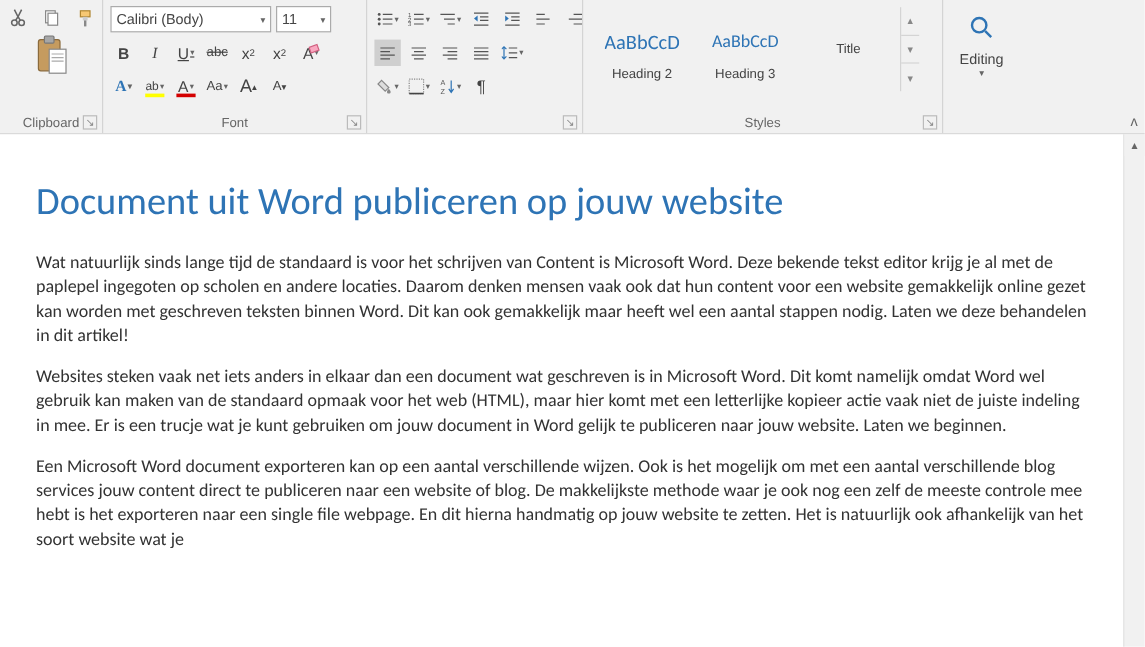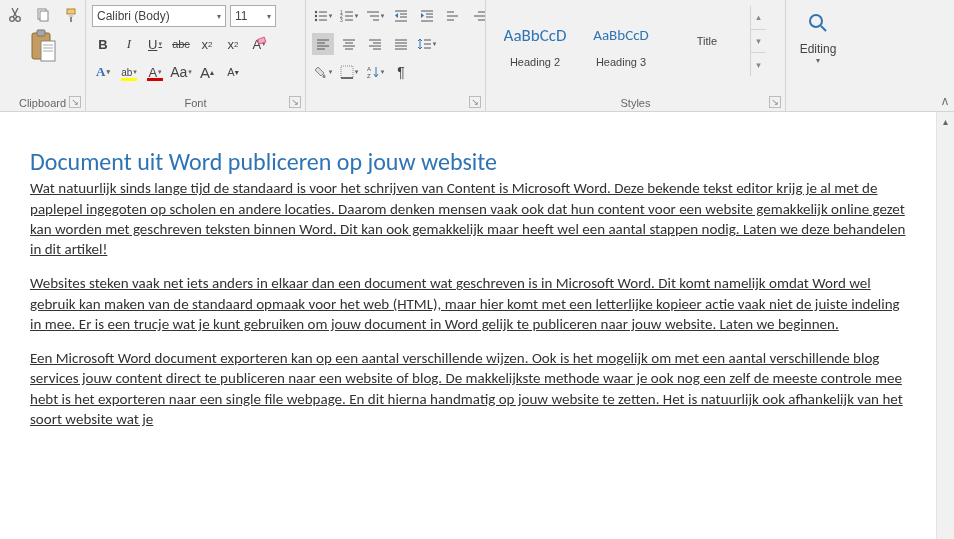--- a/index.html
+++ b/index.html
@@ -225,33 +225,33 @@
   }
   .doc-content {
     font-family: Calibri, "Segoe UI", sans-serif;
     font-size: 15px;
     color: #333;
     line-height: 1.35;
   }
   .doc-h1 {
     color: #2e74b5;
     font-family: "Calibri Light", Calibri, sans-serif;
-    font-size: 24px;
+    font-size: 32px;
     font-weight: 400;
-    margin-bottom: 0;
+    margin-bottom: 20px;
   }
   .doc-h2 {
     color: #2e74b5;
     font-family: "Calibri Light", Calibri, sans-serif;
     font-size: 18px;
     font-weight: 400;
     margin-top: 16px;
     margin-bottom: 4px;
   }
-  .doc-p { margin-bottom: 14px; text-decoration: underline; }
+  .doc-p { margin-bottom: 14px; }
   svg { display: block; }
 </style>
 </head>
 <body>
 
 <div class="ribbon">
 
   <div class="group clipboard-group">
     <div class="clipboard-top">
       <span class="btn">
@@ -329,21 +329,21 @@
     <div class="row">
       <span class="btn small-dd" style="color:#2e74b5;font-family:'Segoe Script',cursive;font-weight:bold">A</span>
       <span class="btn small-dd">
         <span style="font-size:10px">ab</span>
         <span class="underline-bar" style="background:#ffff00"></span>
       </span>
       <span class="btn small-dd">
         <span>A</span>
         <span class="underline-bar" style="background:#d40000"></span>
       </span>
-      <span class="btn small-dd" style="font-size:14px">Aa</span>
+      <span class="btn small-dd" style="font-size:11px">Aa</span>
       <span class="btn">
           <span style="font-size:15px">A</span>
           <span style="font-size:8px;vertical-align:top">▴</span>
         </span>
       <span class="btn">
           <span style="font-size:11px">A</span>
           <span style="font-size:8px;vertical-align:top">▾</span>
         </span>
     </div>
     <div class="group-label">Font</div>

